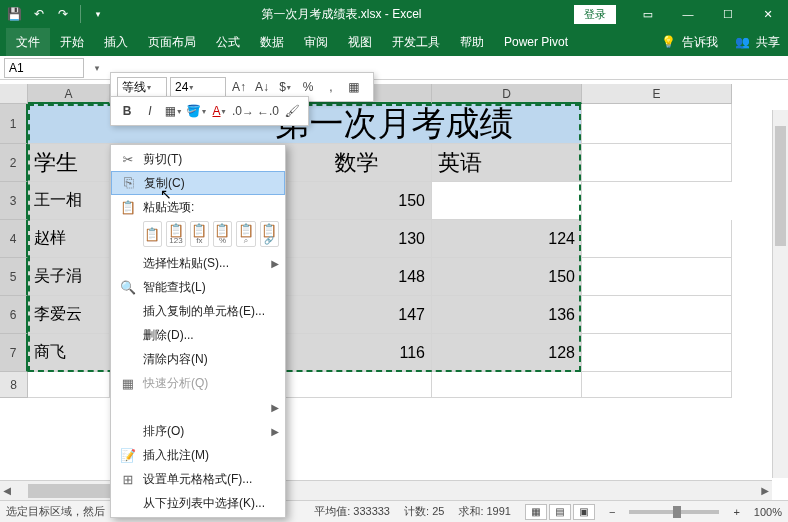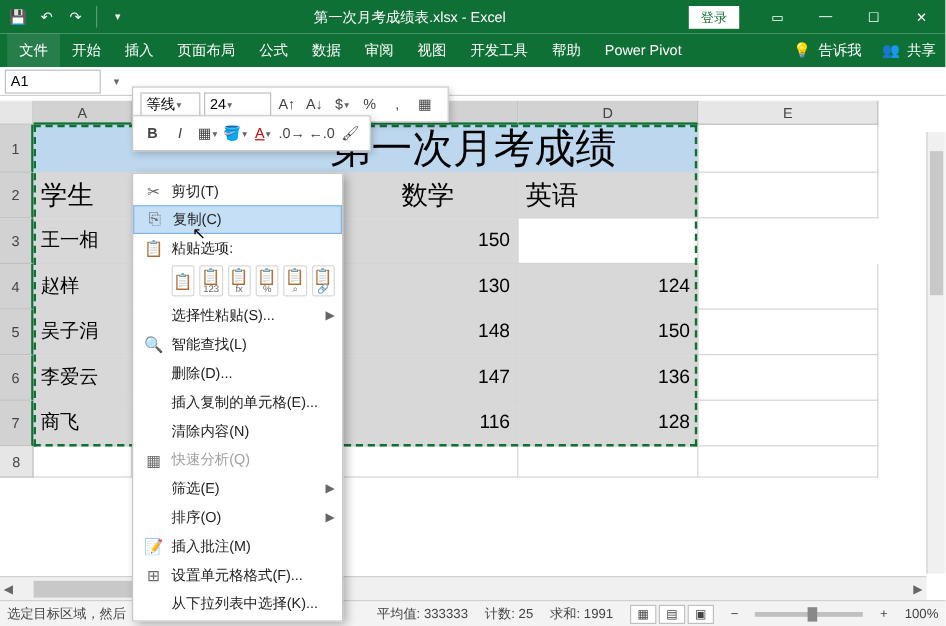--- a/index.html
+++ b/index.html
@@ -274,37 +274,36 @@
     <div class="ctx-icon"></div>
       <div class="ctx-label">选择性粘贴(S)...</div>
     <div class="ctx-sub">▶</div>
   </div>
   <div class="ctx-item">
     <div class="ctx-icon">🔍</div>
     <div class="ctx-label">智能查找(L)</div>
   </div>
   <div class="ctx-item">
     <div class="ctx-icon"></div>
+      <div class="ctx-label">插入复制的单元格(E)...</div>
+  </div>
+  <div class="ctx-item">
+    <div class="ctx-icon"></div>
       <div class="ctx-label">删除(D)...</div>
-  </div>
-  <div class="ctx-item">
-    <div class="ctx-icon"></div>
-      <div class="ctx-label">插入复制的单元格(E)...</div>
   </div>
   <div class="ctx-item">
     <div class="ctx-icon"></div>
       <div class="ctx-label">清除内容(N)</div>
   </div>
   <div class="ctx-item disabled">
     <div class="ctx-icon">▦</div>
     <div class="ctx-label">快速分析(Q)</div>
   </div>
   <div class="ctx-item">
     <div class="ctx-icon"></div>
-      <div class="ctx-label">筛选(E)</div>
     <div class="ctx-sub">▶</div>
   </div>
   <div class="ctx-item">
     <div class="ctx-icon"></div>
       <div class="ctx-label">排序(O)</div>
     <div class="ctx-sub">▶</div>
   </div>
   <div class="ctx-item">
     <div class="ctx-icon">📝</div>
     <div class="ctx-label">插入批注(M)</div>

